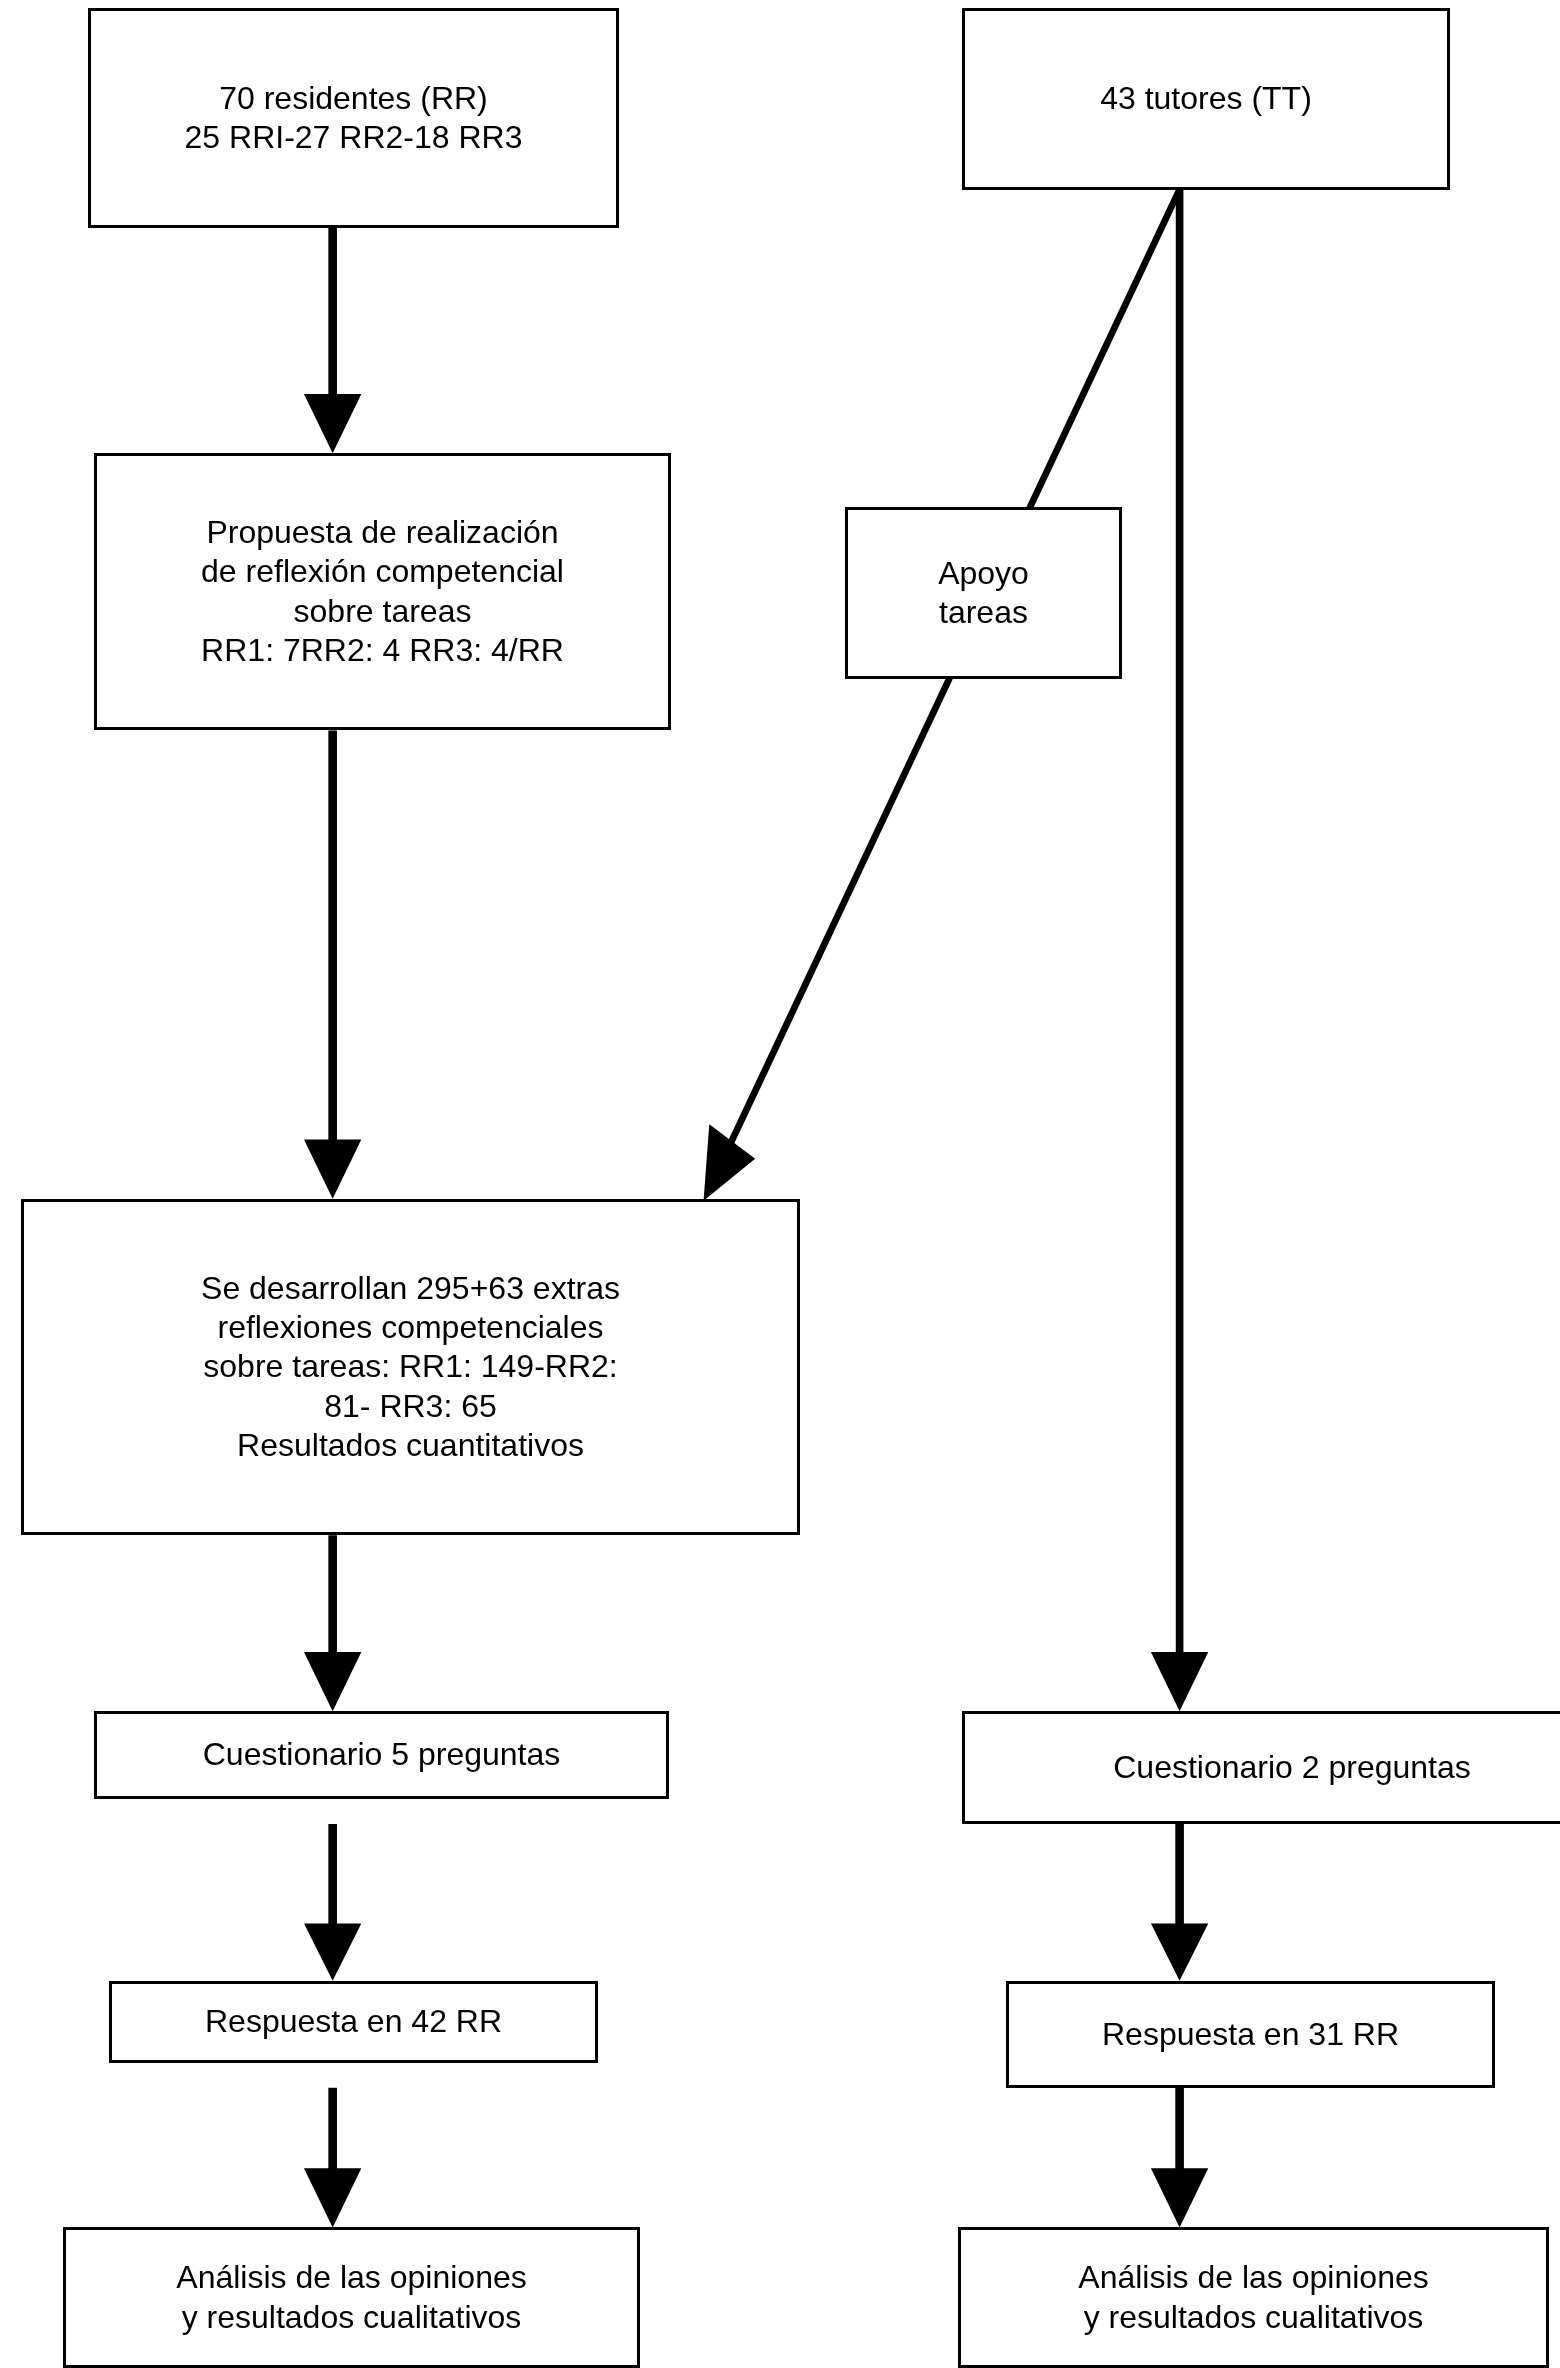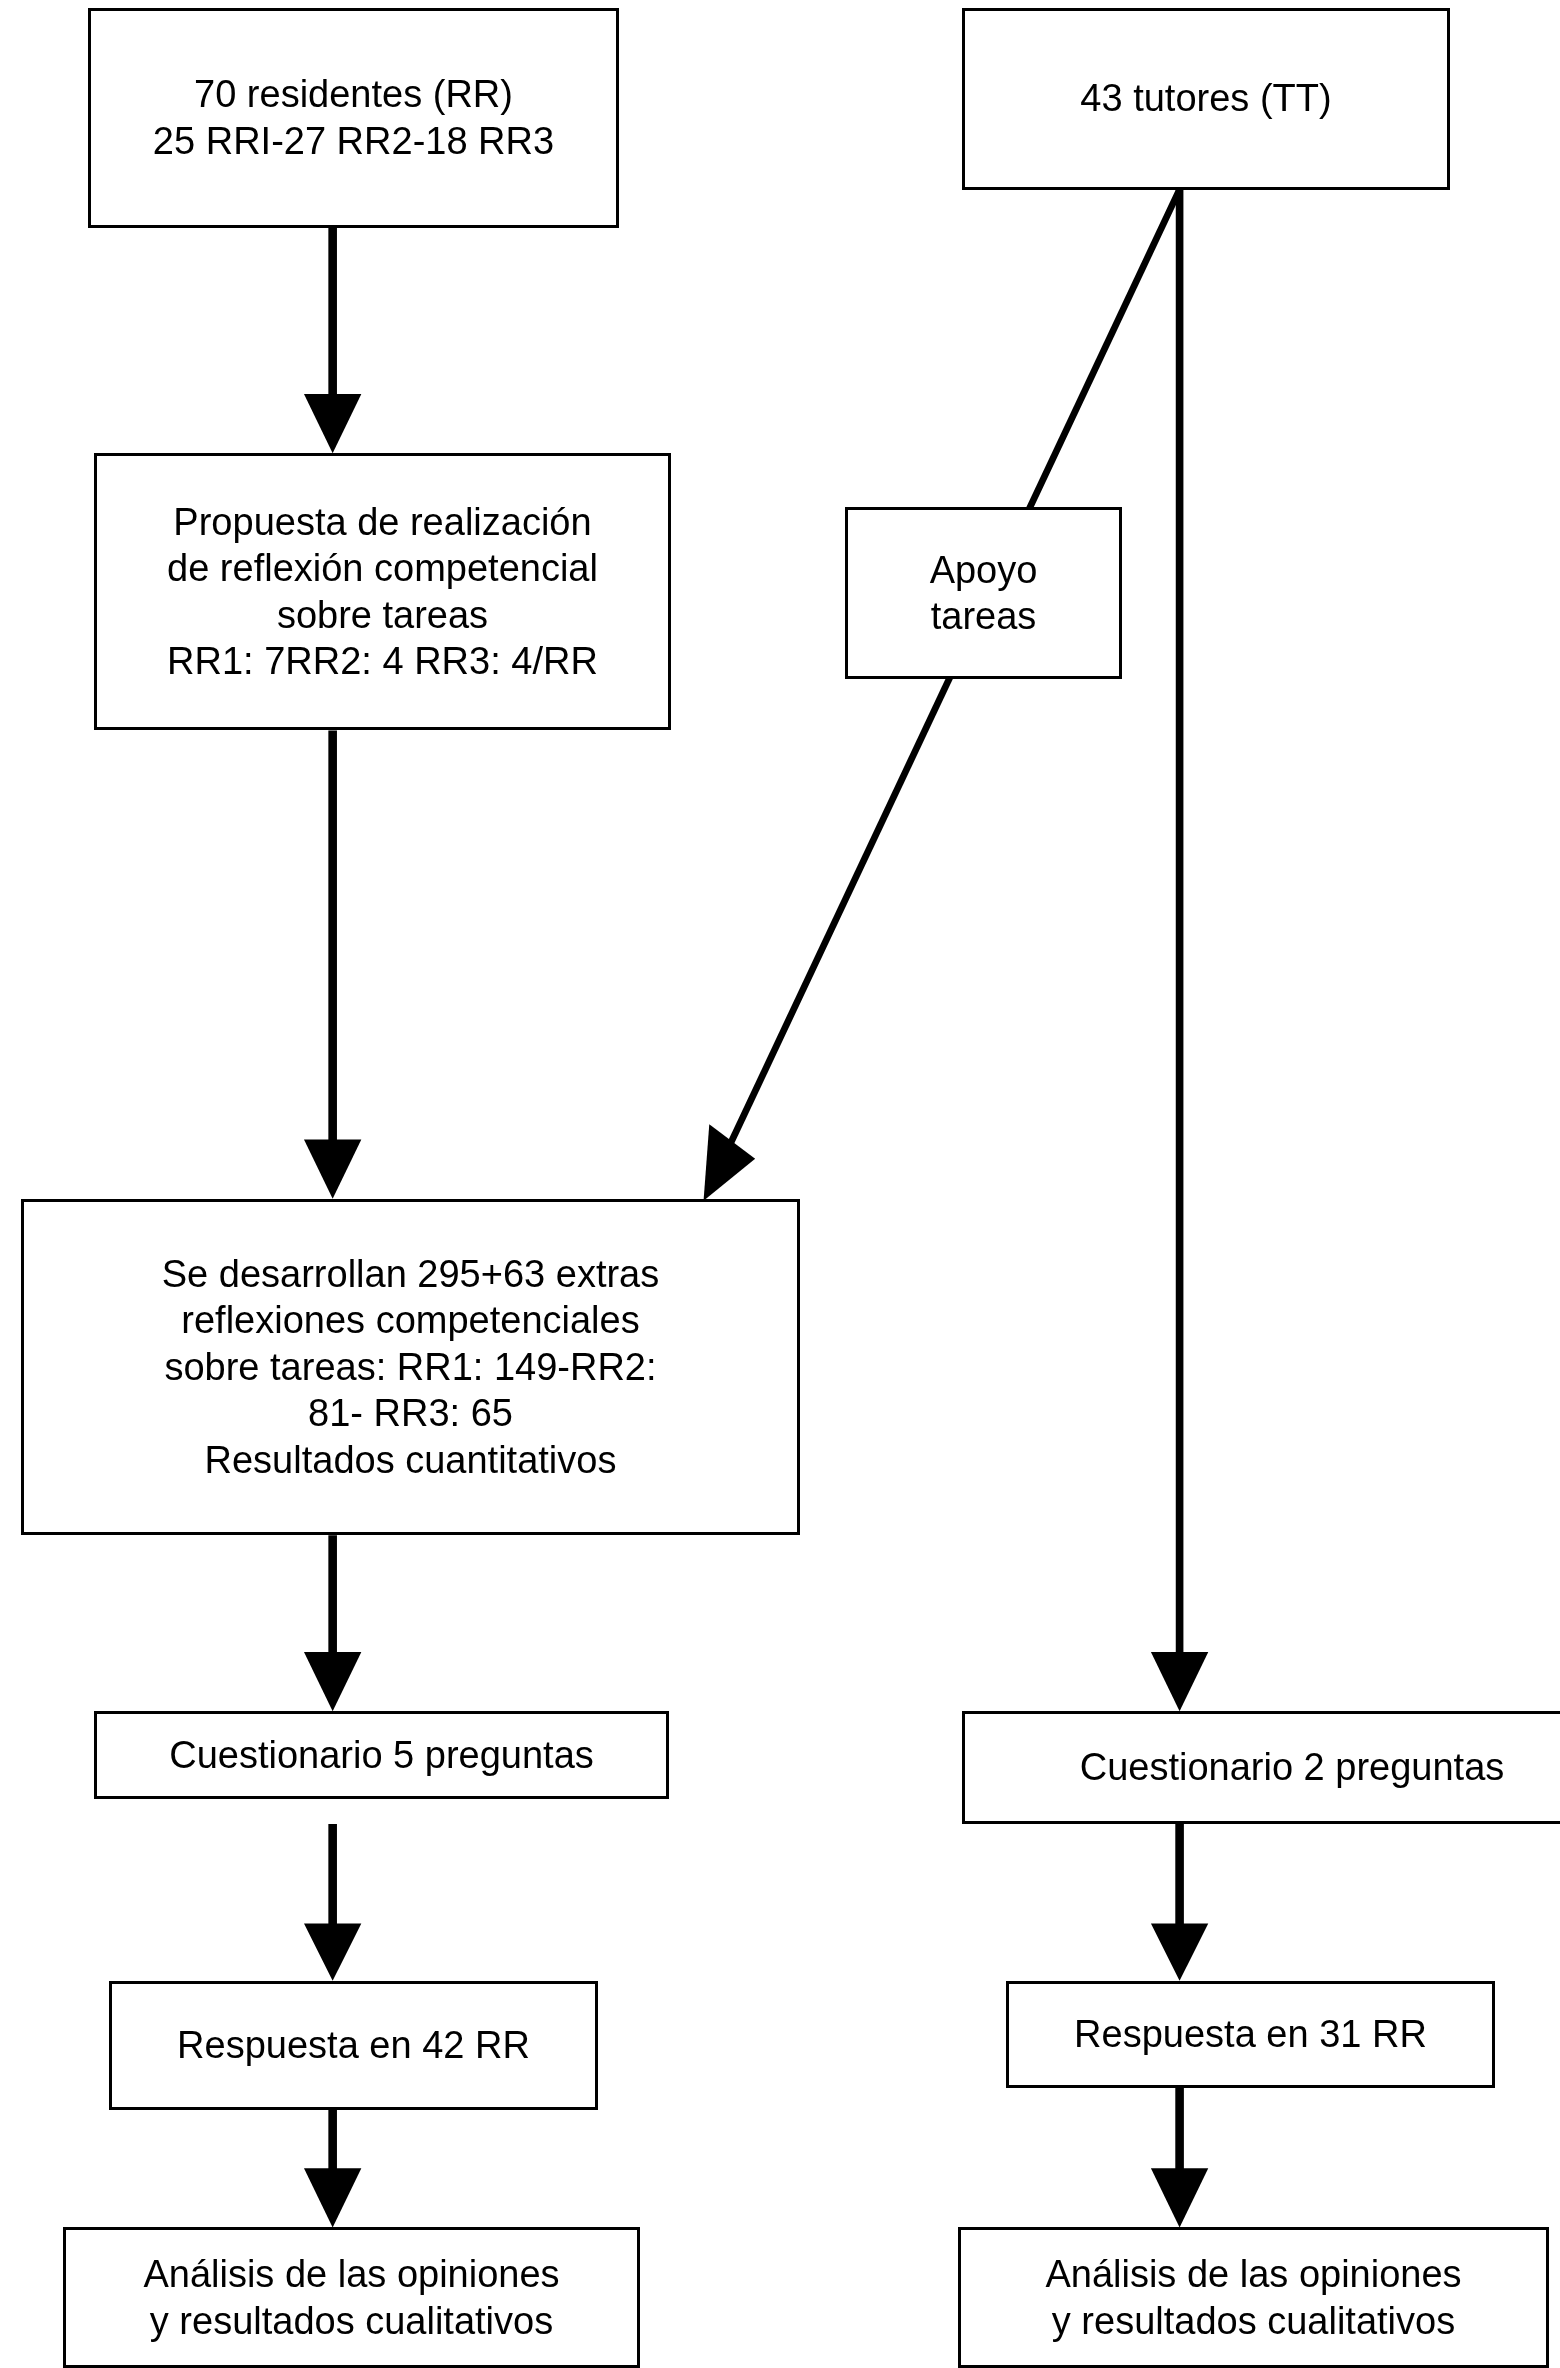--- a/index.html
+++ b/index.html
@@ -21,21 +21,21 @@
   .node {
     position: absolute;
     box-sizing: border-box;
     border: 3.8px solid #000000;
     background: #ffffff;
     display: flex;
     align-items: center;
     justify-content: center;
     text-align: center;
     line-height: 1.22;
-    font-size: 38px;
+    font-size: 32px;
     padding: 3.8px 7.6px;
     white-space: pre-line;
     z-index: 3;
   }
   svg.edges {
     position: absolute;
     left: 0;
     top: 0;
     width: 1561px;
     height: 2369px;
@@ -111,21 +111,21 @@
   <div class="node" style="left:21px; top:1199px; width:779px; height:336px;">Se desarrollan 295+63 extras
 reflexiones competenciales
 sobre tareas: RR1: 149-RR2:
 81- RR3: 65
 Resultados cuantitativos</div>
 
   <div class="node" style="left:94px; top:1711px; width:575px; height:88px;">Cuestionario 5 preguntas</div>
 
   <div class="node" style="left:962px; top:1711px; width:660px; height:113px;">Cuestionario 2 preguntas</div>
 
-  <div class="node" style="left:109px; top:1981px; width:489px; height:129px;">Respuesta en 42 RR</div>
+  <div class="node" style="left:109px; top:1981px; width:489px; height:82px;">Respuesta en 42 RR</div>
 
   <div class="node" style="left:1006px; top:1981px; width:489px; height:107px;">Respuesta en 31 RR</div>
 
   <div class="node" style="left:63px; top:2227px; width:577px; height:141px;">Análisis de las opiniones
 y resultados cualitativos</div>
 
   <div class="node" style="left:958px; top:2227px; width:591px; height:141px;">Análisis de las opiniones
 y resultados cualitativos</div>
 
 </div>

